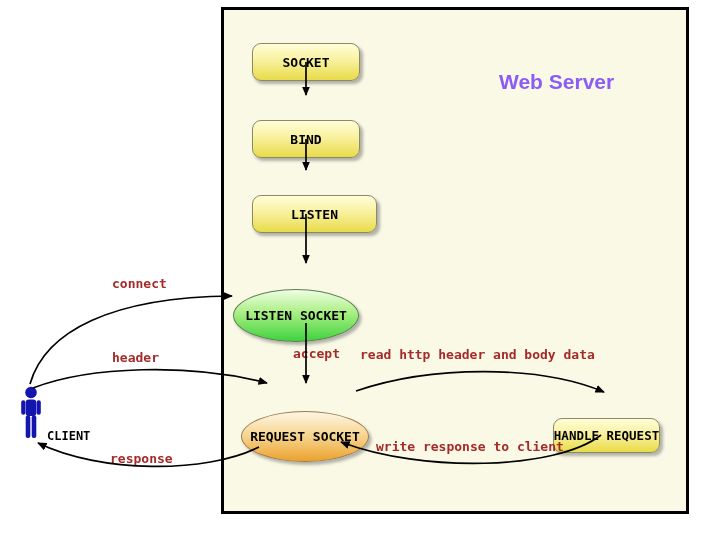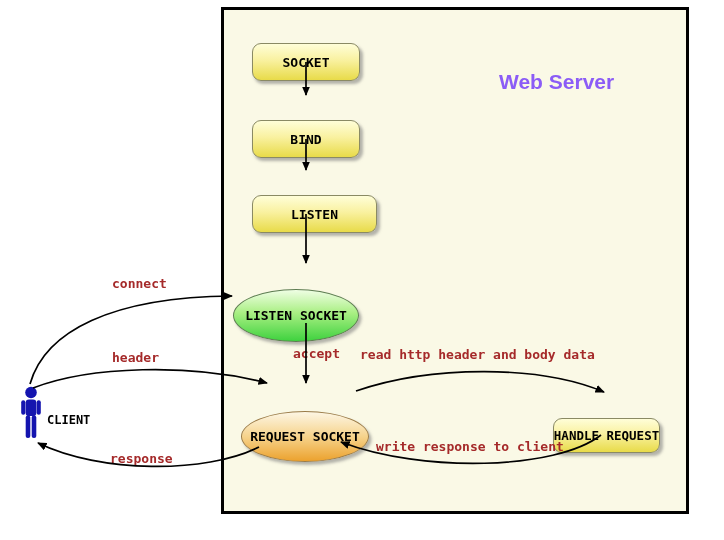--- a/index.html
+++ b/index.html
@@ -51,21 +51,21 @@
   }
   #label-connect{left:112px;top:276px;}
   #label-request{left:112px;top:350px;}
   #label-response{left:110px;top:451px;}
   #label-accept{left:257px;top:346px;margin-left:36px;}
   #label-read{left:360px;top:347px;}
   #label-write{left:376px;top:439px;}
   #arrow-layer{position:absolute;left:0;top:0;pointer-events:none;}
   #client-actor{position:absolute;left:18px;top:386px;}
   #client-label{
-    position:absolute;left:47px;top:413px;font-weight:bold;font-size:12px;color:#000;
+    position:absolute;left:47px;top:429px;font-weight:bold;font-size:12px;color:#000;
     white-space:nowrap;
   }
 </style>
 </head>
 <body>
 
 <div id="canvas">
 
   <div class="server-box"></div>
 

